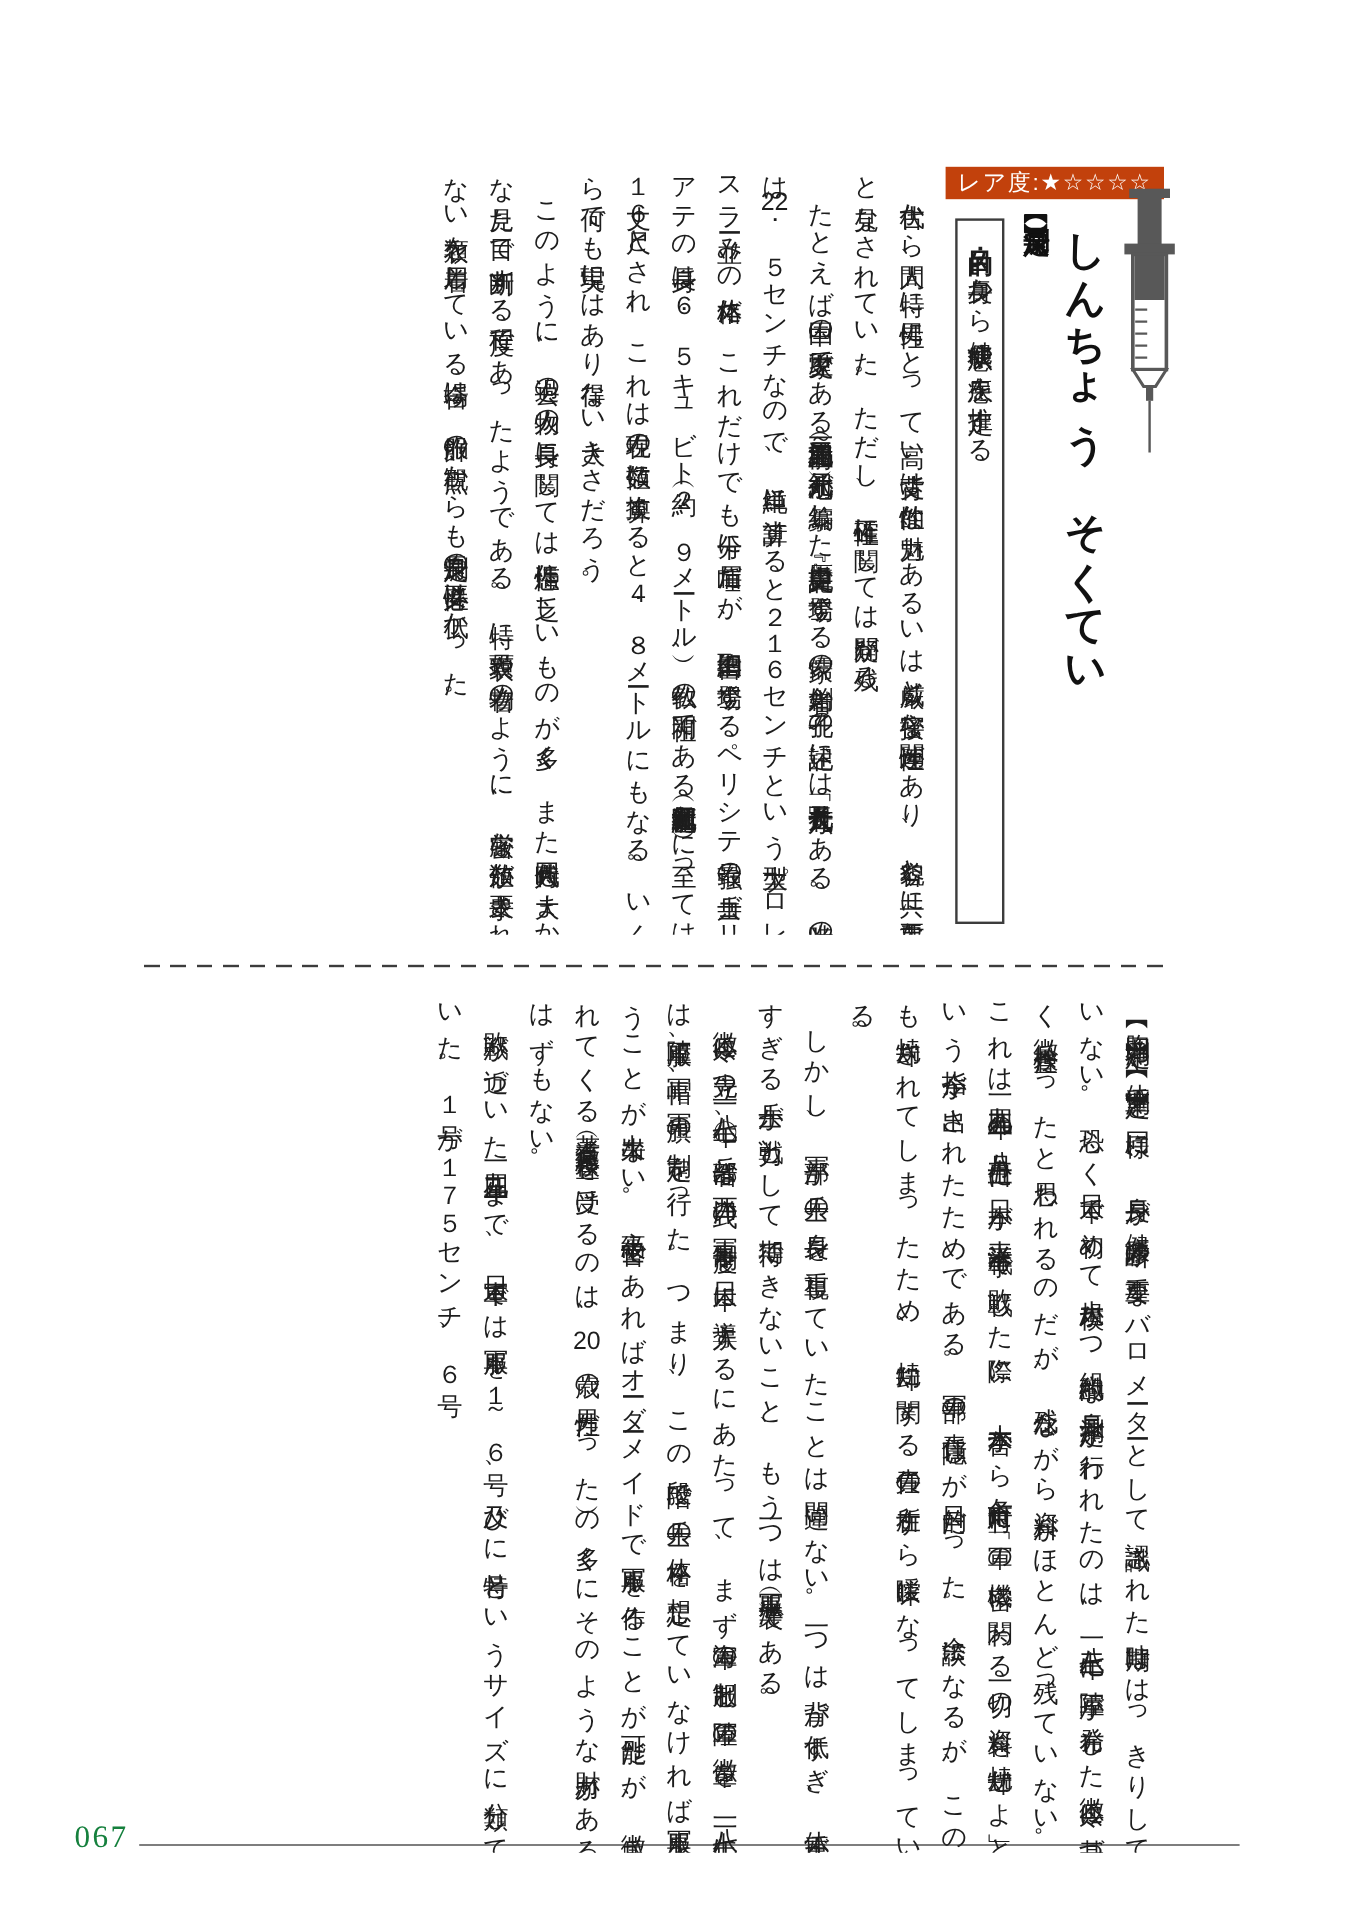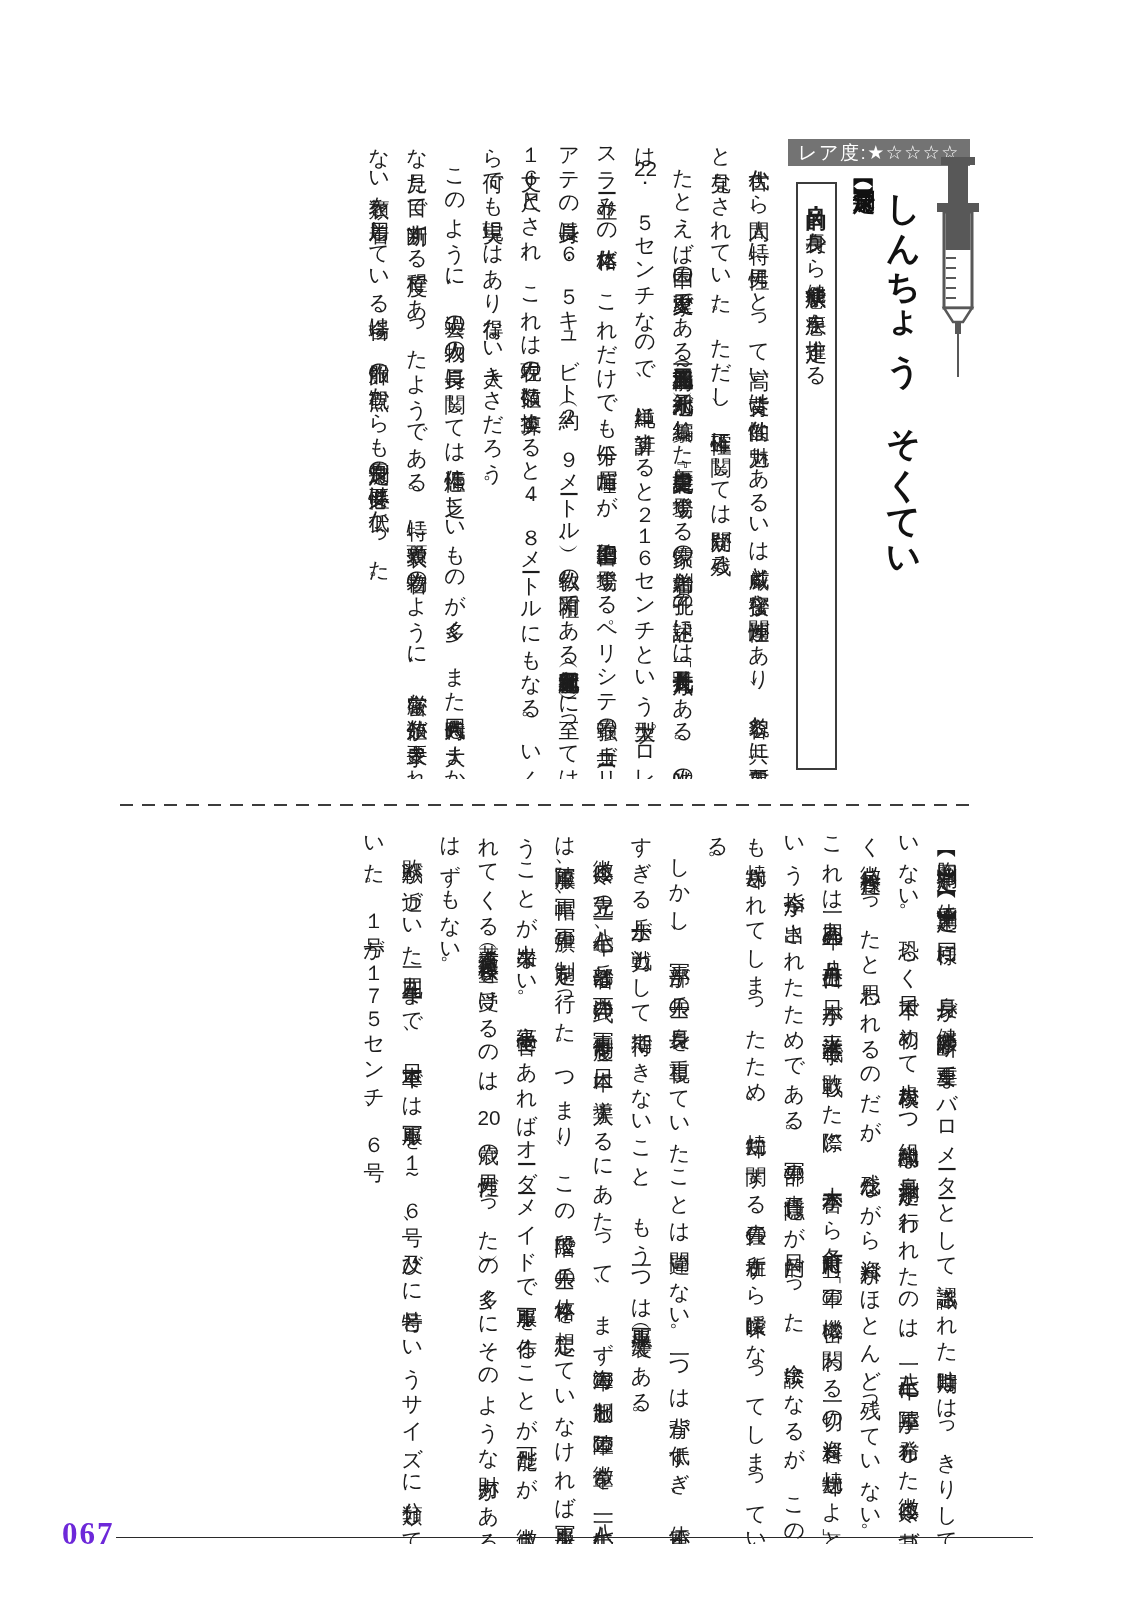--- a/index.html
+++ b/index.html
@@ -6,21 +6,21 @@
   .page{
     position:relative;width:1128px;height:1600px;background:#ffffff;
     font-family:"Liberation Sans","DejaVu Sans",sans-serif;color:#1d1d1d;
     overflow:hidden;margin:0 auto;
   }
   .v{writing-mode:vertical-rl;text-orientation:mixed;}
 
   
   .rarity-badge{
     position:absolute;left:788px;top:139px;height:27px;
-    background:#737373;color:#ffffff;font-size:19px;line-height:27px;
+    background:#c2410c;color:#ffffff;font-size:19px;line-height:27px;
     padding:0 10px;letter-spacing:1.5px;white-space:nowrap;
   }
 
   
   .title-reading{
     position:absolute;left:880px;top:170px;height:460px;margin:0;
     font-family:"Liberation Serif","DejaVu Serif",serif;
     font-size:34px;font-weight:700;letter-spacing:1px;color:#111;
   }
   .title-kanji{
@@ -56,21 +56,21 @@
   
   .divider{
     position:absolute;left:120px;top:804px;width:853px;height:2px;
     background:repeating-linear-gradient(90deg,#3c3c3c 0 13px,transparent 13px 22px);
   }
 
   
   .page-number{
     position:absolute;left:62px;top:1516px;
     font-family:"Liberation Serif","DejaVu Serif",serif;
-    font-size:31px;letter-spacing:2px;color:#6d28d9;font-weight:bold;
+    font-size:26px;letter-spacing:2px;color:#15803d;
   }
   .footer-rule{position:absolute;left:116px;top:1537px;width:917px;height:1px;background:#2a2a2a;}
 </style>
 </head>
 <body>
 
 <div class="page">
 
   <div class="rarity-badge">
     <span>レア度:★☆☆☆☆</span>

